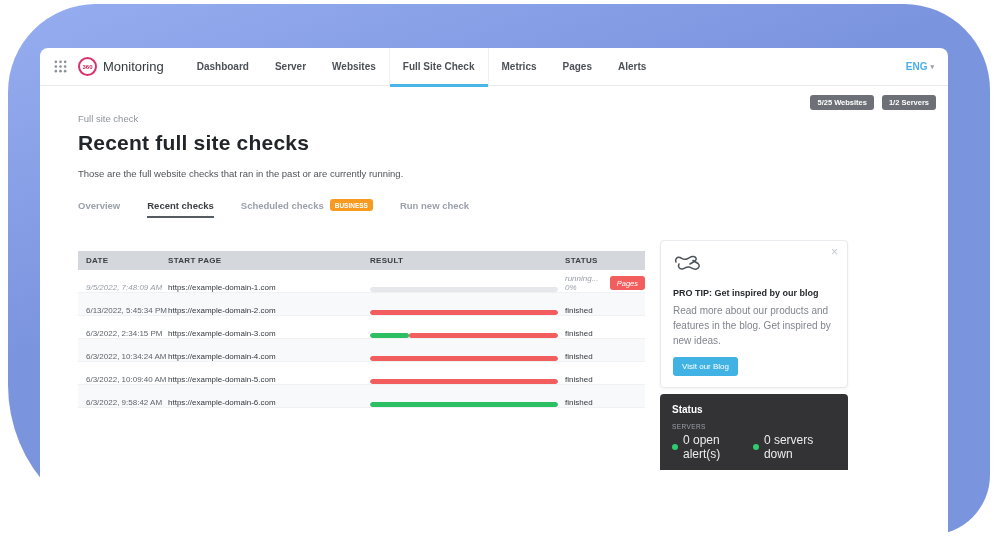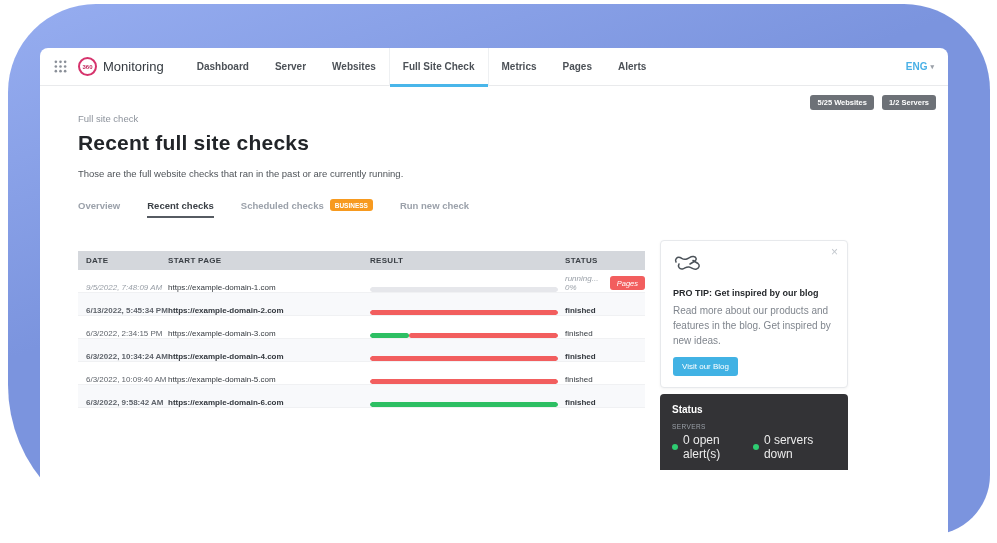--- a/index.html
+++ b/index.html
@@ -64,21 +64,21 @@
   
   .tbl { margin-top:11px; }
   .thead { display:flex; background:#d4d7dc; height:19px; align-items:center;
            font-size:8px; font-weight:700; color:#3a3f45; letter-spacing:.3px; }
   .c1 { width:90px; padding-left:8px; }
   .c2 { width:202px; }
   .c3 { width:195px; }
   .c4 { flex:1; display:flex; align-items:center; gap:6px; }
   .trow { display:flex; height:23px; align-items:flex-end; border-bottom:1px solid #f0f1f3;
           font-size:8px; background:#fff; }
-  .trow.alt { background:#f8f9fb;font-weight:bold; }
+  .trow.alt { background:#f8f9fb; }
   .cell-date { color:#5f646b; }
   .cell-date.pending { font-style:italic; color:#9aa0a8; }
   .cell-page { color:#33383e; }
   .bar { width:188px; height:5px; border-radius:3px; overflow:hidden; display:flex; }
   .bar .seg { height:100%; display:block; border-radius:3px; }
   .cell-status { color:#33383e; }
   .running { font-style:italic; color:#9aa0a8; }
   .abort { background:#f25e5e; color:#fff; font-size:7.5px; font-style:italic;
            padding:2.5px 7px; border-radius:3px; border:none; cursor:pointer;
            font-family:"Liberation Sans", sans-serif; }

